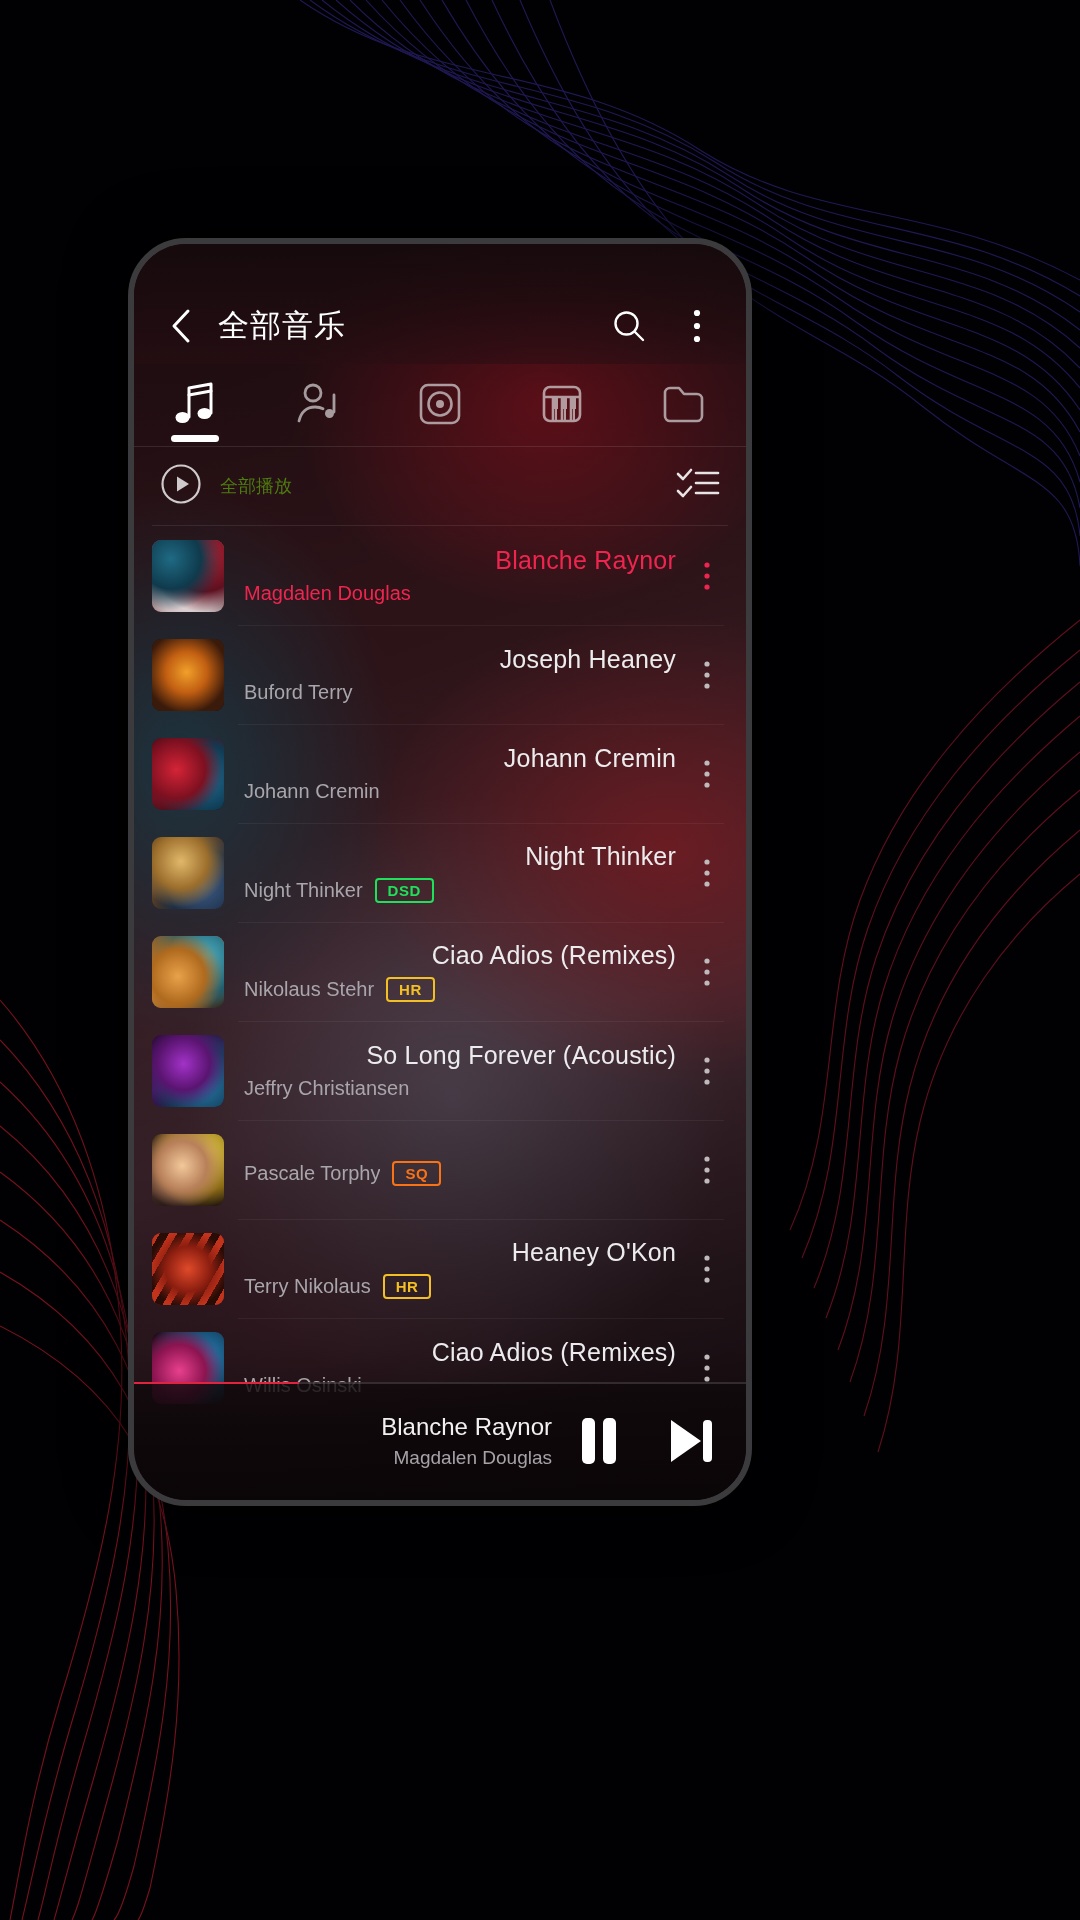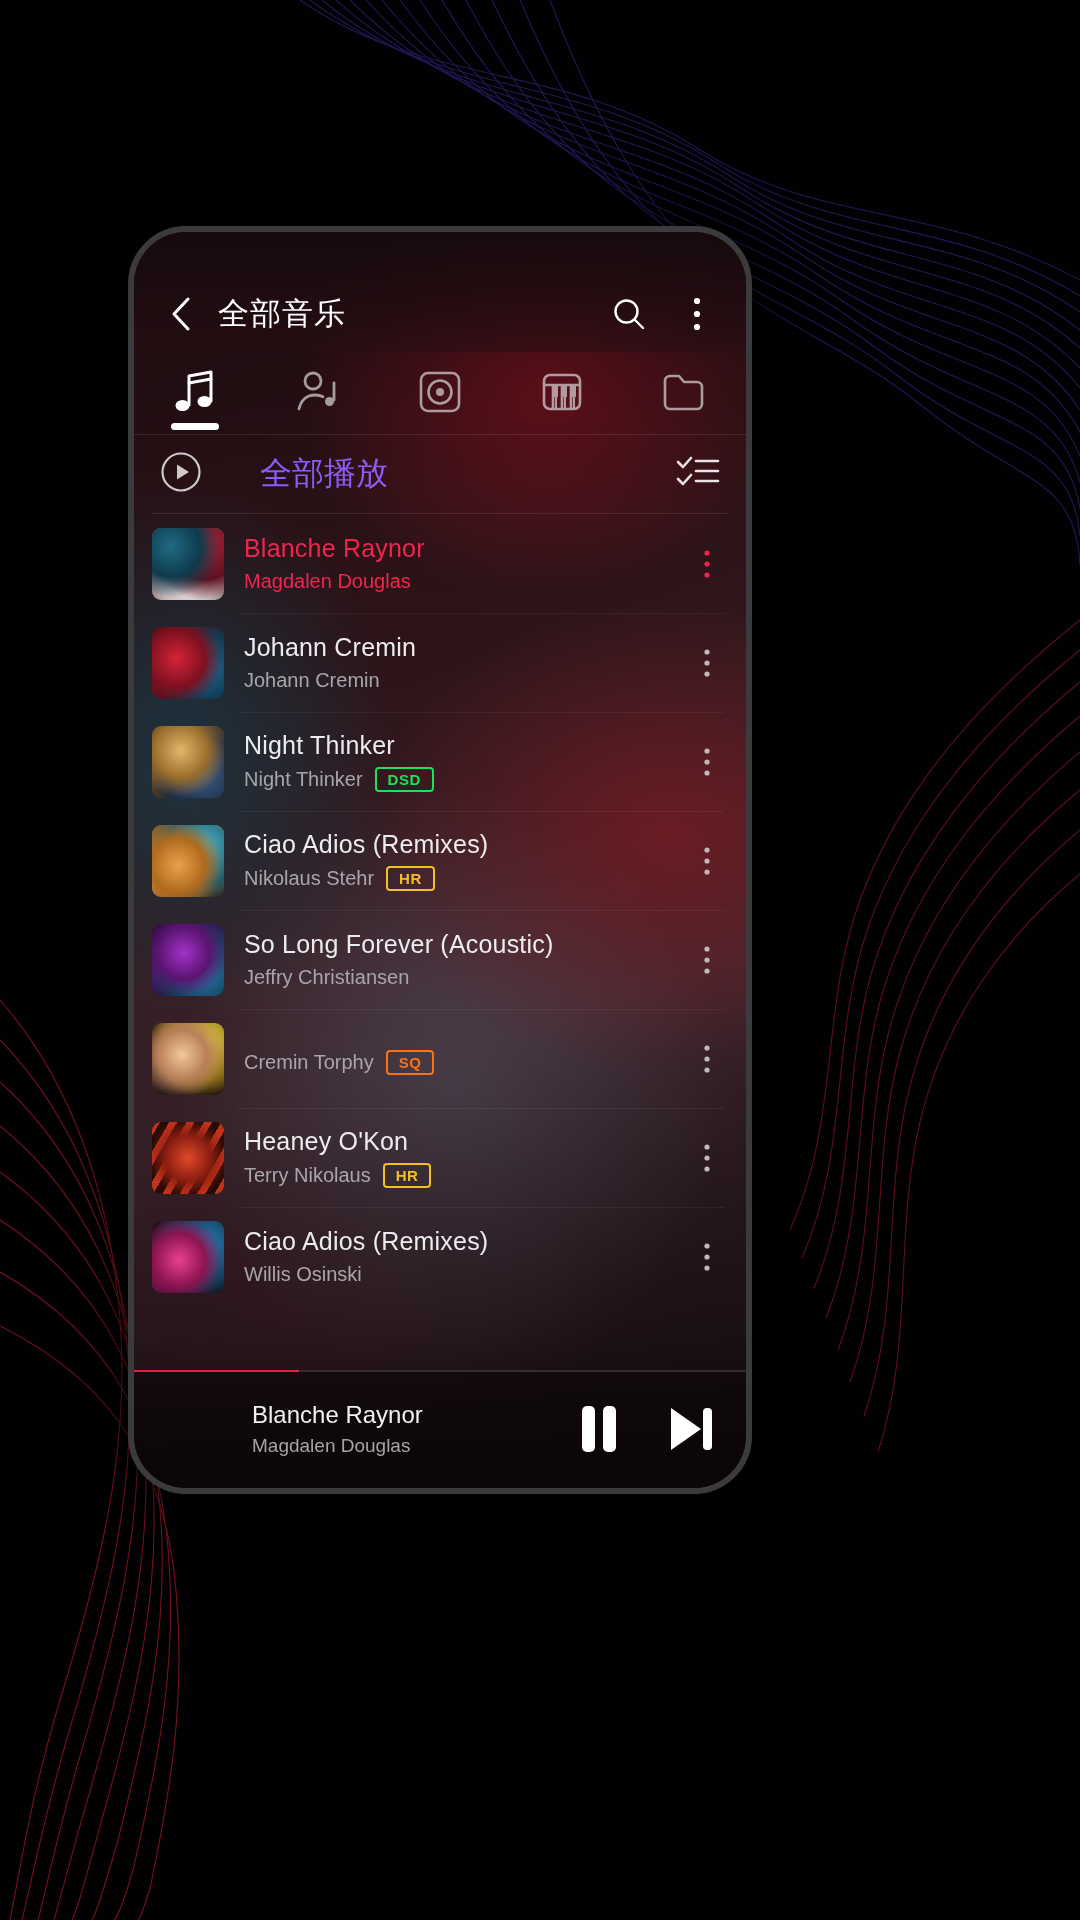--- a/index.html
+++ b/index.html
@@ -5,24 +5,25 @@
   * { margin:0; padding:0; box-sizing:border-box; }
   html,body { width:1080px; height:1920px; background:#000; overflow:hidden;
     font-family:"Liberation Sans","DejaVu Sans",sans-serif; }
 
   
   #wallpaper { position:absolute; inset:0; background:#010103; }
   #wallpaper svg { position:absolute; inset:0; width:1080px; height:1920px; }
 
   
   #phone {
-    position:absolute; left:128px; top:226px; width:624px; height:1268px;
+    position:absolute; left:128px; top:238px; width:624px; height:1268px;
     border-radius:58px; border:6px solid #3b3b3d;
     background:#150d10; overflow:hidden;
     box-shadow:0 0 60px rgba(0,0,0,.9);
+    text-align:right;
   }
   #phone-inner { position:absolute; inset:0; border-radius:52px; overflow:hidden; }
 
   
   #backdrop {
     position:absolute; left:-60px; top:-40px; width:760px; height:1400px;
     background:
       radial-gradient(ellipse 360px 300px at 62% 14%, rgba(150,22,36,.95), transparent 70%),
       radial-gradient(ellipse 300px 380px at 14% 40%, rgba(30,78,94,.85), transparent 72%),
       radial-gradient(ellipse 420px 330px at 78% 46%, rgba(168,36,44,.75), transparent 72%),
@@ -58,21 +59,21 @@
   .tab .underline { position:absolute; bottom:4px; left:50%; transform:translateX(-50%);
     width:48px; height:7px; border-radius:4px; background:#fff; display:none; }
   .tab.active .underline { display:block; }
   #tabs-divider { position:absolute; left:0; top:202px; width:100%; height:1px;
     background:rgba(255,255,255,.10); }
 
   
   #playall-row { position:absolute; left:0; top:203px; width:100%; height:78px;
     display:flex; align-items:center; padding:0 26px; }
   #playall-left { display:flex; align-items:center; gap:18px; cursor:pointer; }
-  #playall-label { color:#8b5cf6; font-size:32px;margin-left:40px; }
+  #playall-label { color:#4d7c0f; font-size:18px; }
   #playall-right { margin-left:auto; cursor:pointer; }
   #playall-divider { position:absolute; left:18px; top:281px; width:calc(100% - 36px);
     height:1px; background:rgba(255,255,255,.09); }
 
   
   #songlist { position:absolute; left:0; top:282px; width:100%; height:882px;
     overflow:hidden; }
   .song-row { height:99px; display:flex; align-items:center; padding:0 22px 0 18px;
     position:relative; cursor:pointer; }
   .song-row + .song-row::before { content:""; position:absolute; left:104px; top:0;
@@ -283,20 +284,38 @@
           <div class="row-menu">
             <svg width="8" height="30" viewBox="0 0 8 30" fill="#f0254f">
               <circle cx="4" cy="4" r="2.6"></circle>
               <circle cx="4" cy="15" r="2.6"></circle>
               <circle cx="4" cy="26" r="2.6"></circle>
             </svg>
           </div>
         </div>
         <div class="song-row">
           <div class="art">
+            <div class="layer" style="background: radial-gradient(circle at 48% 46%, rgb(240, 160, 42) 0%, rgb(194, 95, 18) 38%, rgb(58, 26, 10) 76%), linear-gradient(160deg, rgb(18, 11, 8), rgb(49, 23, 12) 50%, rgb(12, 6, 5));"></div>
+          </div>
+          <div class="meta">
+            <div class="title">Joseph Heaney</div>
+            <div class="subline">
+              <div class="artist">Buford Terry</div>
+            </div>
+          </div>
+          <div class="row-menu">
+            <svg width="8" height="30" viewBox="0 0 8 30" fill="#bfbabc">
+              <circle cx="4" cy="4" r="2.6"></circle>
+              <circle cx="4" cy="15" r="2.6"></circle>
+              <circle cx="4" cy="26" r="2.6"></circle>
+            </svg>
+          </div>
+        </div>
+        <div class="song-row">
+          <div class="art">
             <div class="layer" style="background: radial-gradient(circle at 34% 44%, rgb(212, 36, 55) 0%, rgb(125, 16, 32) 46%, transparent 74%), radial-gradient(circle at 74% 56%, rgb(30, 111, 150) 0%, rgb(16, 58, 82) 50%, transparent 76%), linear-gradient(150deg, rgb(42, 13, 22), rgb(92, 20, 34) 55%, rgb(20, 10, 16));"></div>
           </div>
           <div class="meta">
             <div class="title">Johann Cremin</div>
             <div class="subline">
               <div class="artist">Johann Cremin</div>
             </div>
           </div>
           <div class="row-menu">
             <svg width="8" height="30" viewBox="0 0 8 30" fill="#bfbabc">
@@ -361,21 +380,21 @@
               <circle cx="4" cy="26" r="2.6"></circle>
             </svg>
           </div>
         </div>
         <div class="song-row">
           <div class="art">
             <div class="layer" style="background: radial-gradient(circle at 42% 44%, rgb(242, 200, 154) 0%, rgb(184, 128, 90) 42%, transparent 74%), radial-gradient(circle at 74% 26%, rgb(232, 210, 74) 0%, rgb(138, 106, 20) 50%, transparent 76%), linear-gradient(155deg, rgb(16, 10, 12), rgb(64, 42, 36) 55%, rgb(10, 6, 8));"></div>
           </div>
           <div class="meta">
             <div class="subline">
-              <div class="artist">Cremin Torphy</div>
+              <div class="artist">Pascale Torphy</div>
               <span class="badge" style="color: #f97316;">SQ</span>
             </div>
           </div>
           <div class="row-menu">
             <svg width="8" height="30" viewBox="0 0 8 30" fill="#bfbabc">
               <circle cx="4" cy="4" r="2.6"></circle>
               <circle cx="4" cy="15" r="2.6"></circle>
               <circle cx="4" cy="26" r="2.6"></circle>
             </svg>
           </div>

